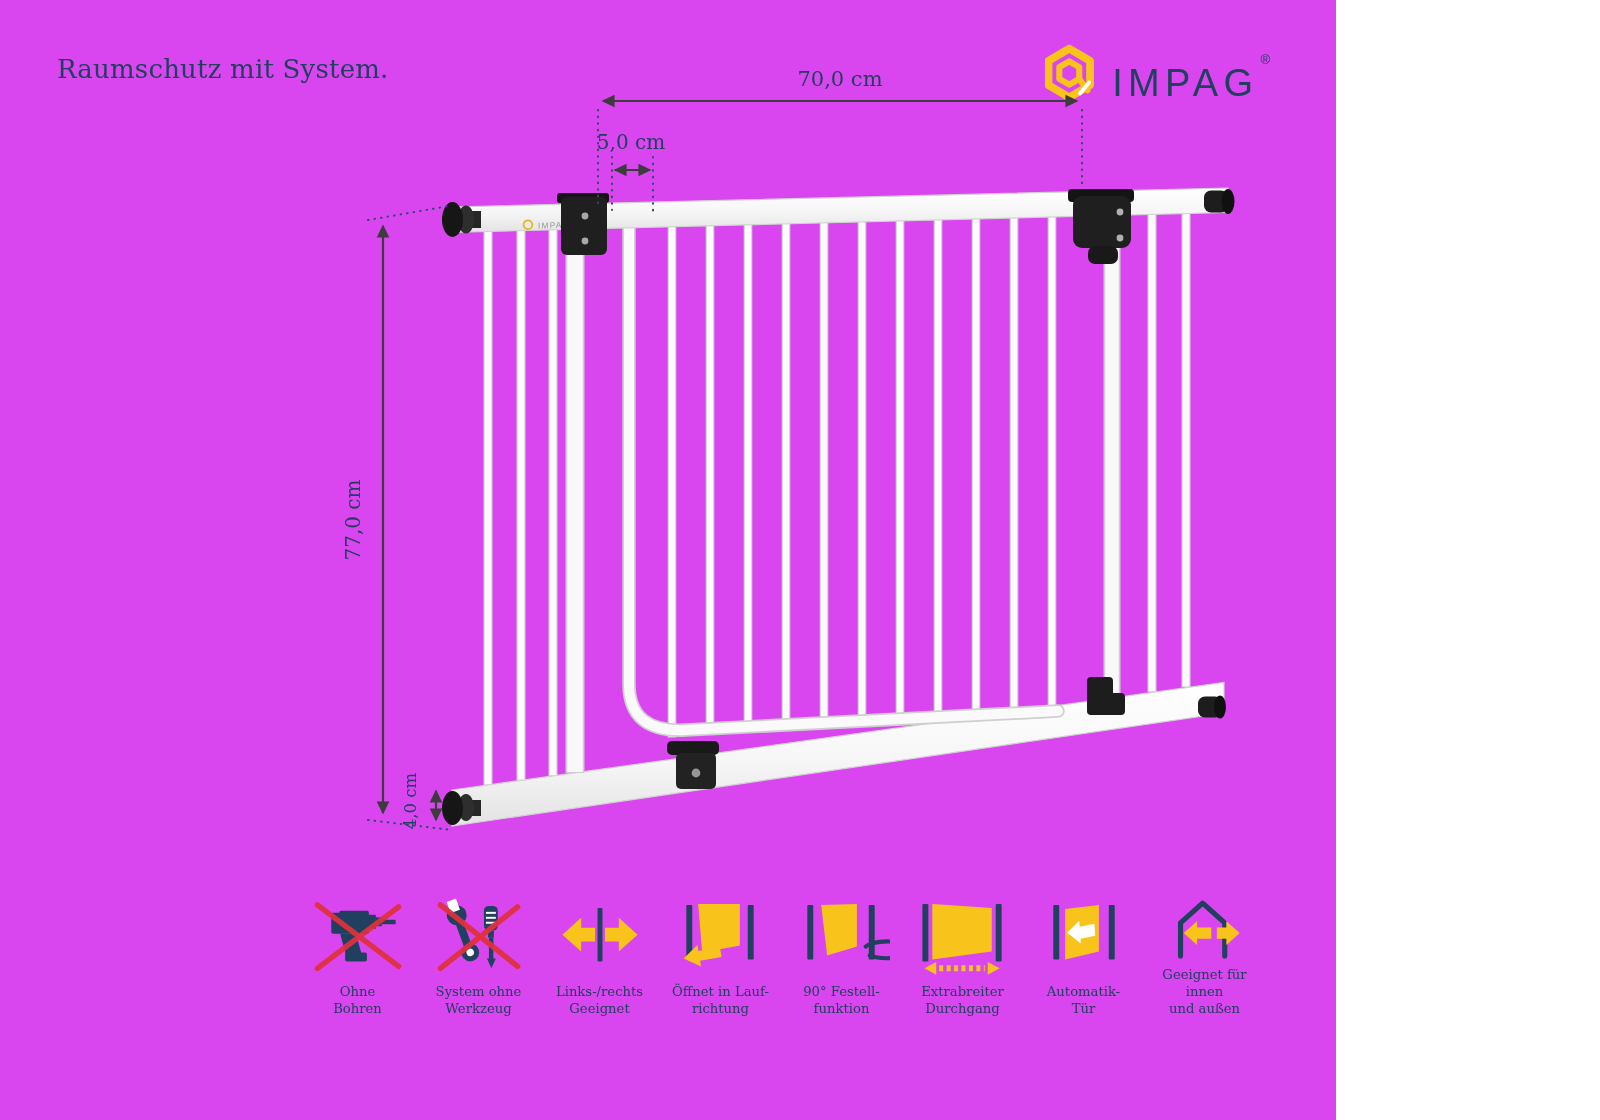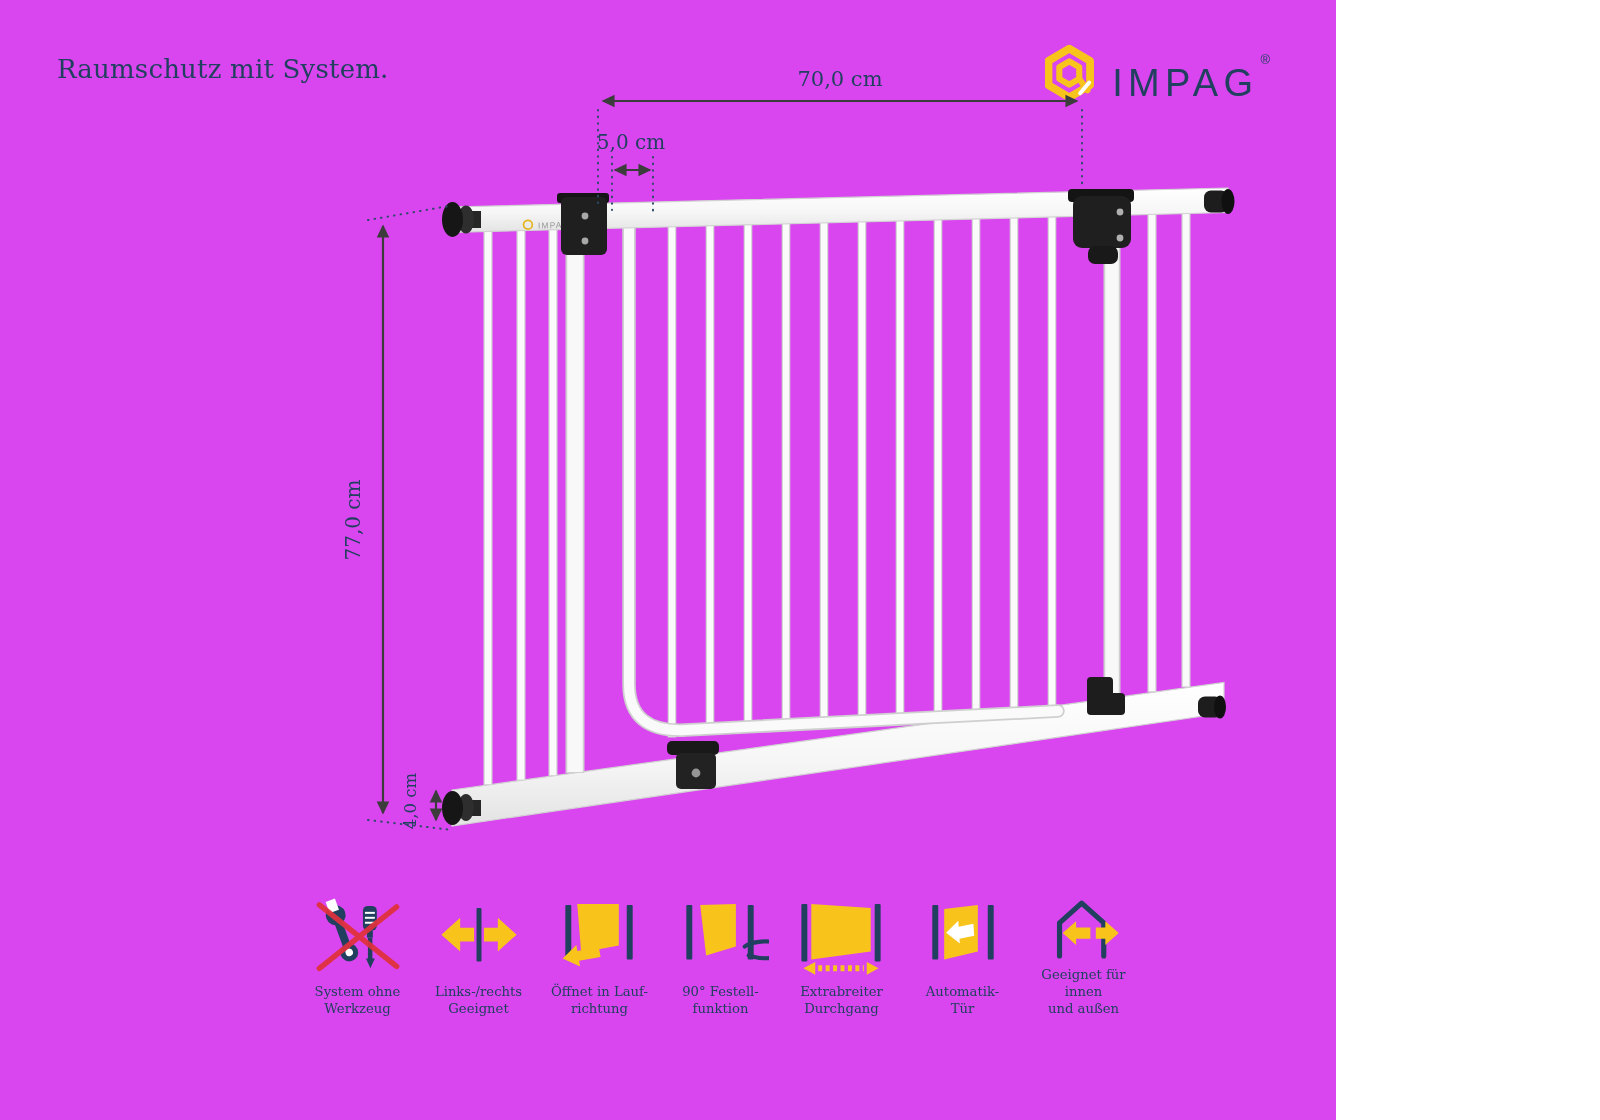--- a/index.html
+++ b/index.html
@@ -184,20 +184,40 @@
 
       <text class="dim" x="840" y="86" font-size="21" text-anchor="middle">70,0 cm</text>
       <text class="dim" x="631" y="149" font-size="20" text-anchor="middle">5,0 cm</text>
       <text class="dim" font-size="20" text-anchor="middle" transform="translate(360 520) rotate(-90)">77,0 cm</text>
       <text class="dim" font-size="16.5" text-anchor="middle" transform="translate(416 801) rotate(-90)">4,0 cm</text>
     </g>
   </svg>
 
   <div class="features">
 
+    <div class="feat">
+      <svg width="96" height="84" viewBox="0 0 96 84">
+        <g class="fnavy">
+          <rect x="21" y="17" width="10" height="21" rx="2"></rect>
+          <rect x="29" y="15" width="30" height="23" rx="2"></rect>
+          <rect x="58" y="19" width="8" height="14"></rect>
+          <rect x="66" y="21.5" width="6" height="9"></rect>
+          <rect x="72" y="24" width="14" height="4.5"></rect>
+          <polygon points="30,38 46,38 52,60 36,60"></polygon>
+          <rect x="35" y="57" width="22" height="9" rx="2"></rect>
+        </g>
+        <g class="sred" stroke-width="5.5" stroke-linecap="round" opacity="0.93" fill="none">
+          <line x1="7" y1="9" x2="89" y2="71"></line>
+            <line x1="89" y1="11" x2="7" y2="73"></line>
+        </g>
+      </svg>
+      <div class="flabel">
+        <span>Ohne</span><br><span>Bohren</span>
+      </div>
+    </div>
 
     <div class="feat">
       <svg width="96" height="84" viewBox="0 0 96 84">
         <g transform="rotate(-20 33 40)">
           <circle cx="33" cy="18" r="10" class="fnavy"></circle>
           <rect x="28" y="2" width="10" height="12" fill="#fff"></rect>
           <rect x="29" y="24" width="8" height="32" rx="3" class="fnavy"></rect>
           <circle cx="33" cy="58" r="9" class="fnavy"></circle>
           <circle cx="33" cy="58" r="3.8" fill="#fff"></circle>
         </g>

